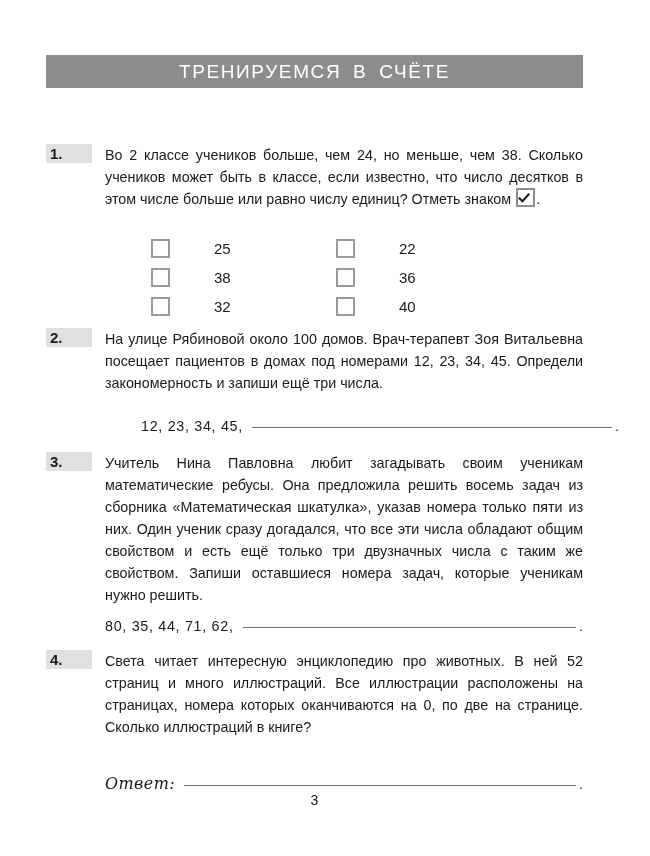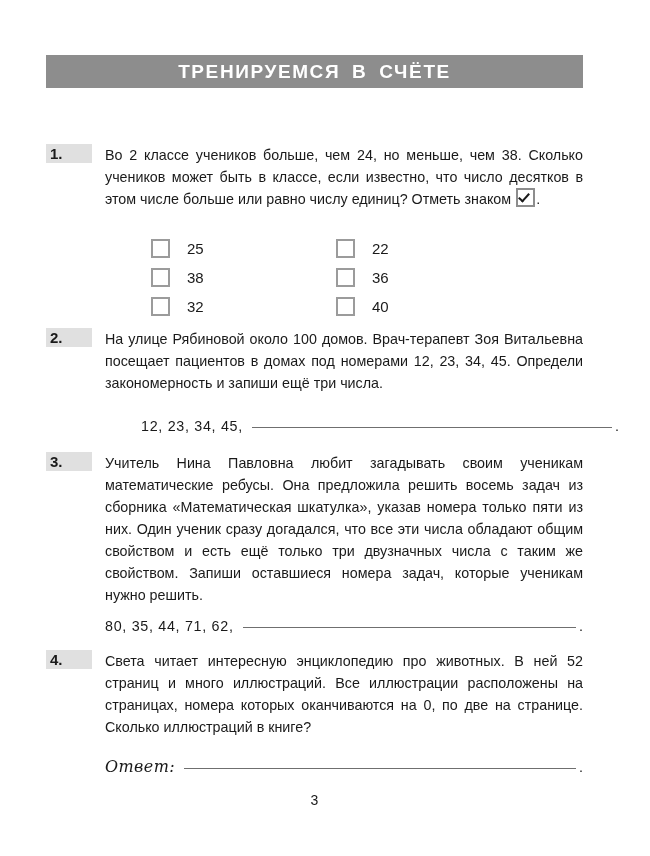--- a/index.html
+++ b/index.html
@@ -32,21 +32,21 @@
     width: 537px;
     height: 33px;
     background: #8d8d8d;
     display: flex;
     align-items: center;
     justify-content: center;
   }
   .title-bar .title-text {
     color: #ffffff;
     font-size: 19px;
-    font-weight: bold;
+    font-weight: normal;
     letter-spacing: 1.6px;
     word-spacing: 5px;
     white-space: nowrap;
   }
 
   .subtitle-bar {
     position: absolute;
     left: 0;
     top: 98px;
     width: 537px;
@@ -132,20 +132,21 @@
   .opt-col {
     position: absolute;
     top: 0;
   }
   .opt-col.left  { left: 46px; }
   .opt-col.right { left: 231px; }
   .opt-row {
     display: flex;
     align-items: center;
     height: 29px;
+    gap: 27px;
   }
   .opt-box {
     width: 15px;
     height: 15px;
     border: 2px solid #9b9b9b;
     background: #ffffff;
     box-sizing: content-box;
     flex: 0 0 auto;
   }
   .opt-label {
@@ -268,21 +269,21 @@
     <span class="answer-rule"></span>
     <span class="answer-dot">.</span>
   </div>
 
   <div class="task" style="top:650px;">
     <div class="task-num">4.</div>
     <div class="task-body">
       <p>Света читает интересную энциклопедию про животных. В ней 52 страниц и много иллюстраций. Все иллюстрации расположены на страницах, номера которых оканчиваются на 0, по две на странице. Сколько иллюстраций в книге?</p>
     </div>
   </div>
-  <div class="answer-row" style="top:757px;">
+  <div class="answer-row" style="top:774px;">
     <span class="answer-prefix script">Ответ:</span>
     <span class="answer-rule"></span>
     <span class="answer-dot">.</span>
   </div>
 
   <div class="page-number">3</div>
 
 </div>
 
 </body></html>

